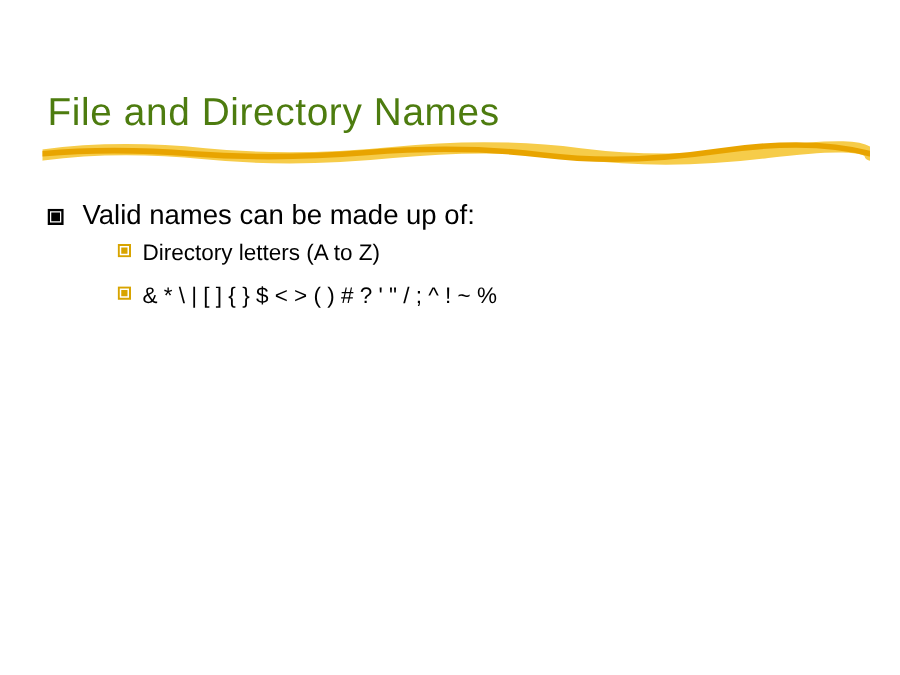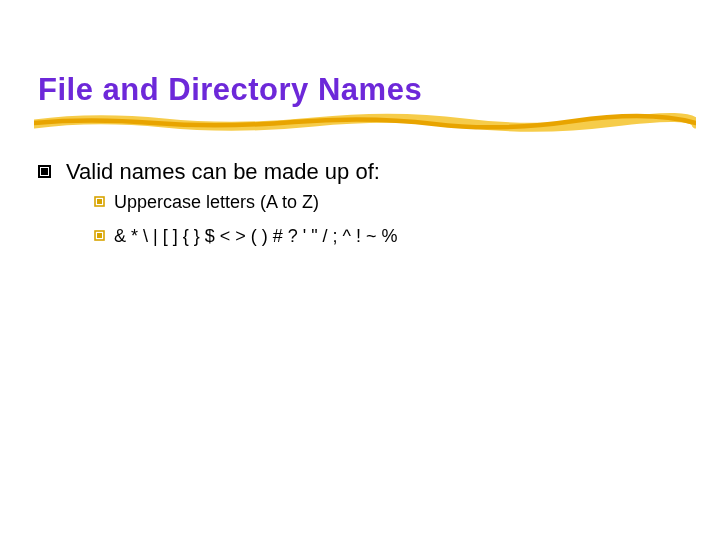--- a/index.html
+++ b/index.html
@@ -16,41 +16,41 @@
     position: relative;
     width: 720px;
     height: 540px;
     box-sizing: border-box;
   }
   .title {
     position: absolute;
     left: 38px;
     top: 72px;
     font-family: "Arial Black", Arial, sans-serif;
-    font-weight: 700;
+    font-weight: 400;
     font-size: 31px;
     letter-spacing: 0.5px;
-    color: #6d28d9;
+    color: #4d7c0f;
   }
   .underline {
     position: absolute;
     left: 34px;
     top: 112px;
     width: 662px;
     height: 22px;
   }
   .content {
     position: absolute;
     left: 38px;
     top: 152px;
     width: 644px;
   }
   .lvl1 {
     display: flex;
-    align-items: flex-start;
+    align-items: flex-end;
     font-size: 22px;
     line-height: 1.25;
     margin-top: 6px;
     margin-bottom: 2px;
   }
   .lvl1 .bullet {
     font-family: "Zapf Dingbats", "Segoe UI Symbol", sans-serif;
     font-size: 18px;
     color: #000;
     width: 28px;
@@ -106,21 +106,21 @@
       <span class="txt">Valid names can be made up of:</span>
     </div>
     <div class="sublist">
       <div class="lvl2">
         <span class="bullet">
           <svg width="11" height="11">
               <rect x="1" y="1" width="9" height="9" fill="none" stroke="#d8a400" stroke-width="1.6"></rect>
               <rect x="3" y="3" width="5" height="5" fill="#d8a400"></rect>
             </svg>
         </span>
-        <span class="txt">Uppercase letters (A to Z)</span>
+        <span class="txt">Directory letters (A to Z)</span>
       </div>
     </div>
 
     <div class="sublist">
       <div class="lvl2">
         <span class="bullet">
           <svg width="11" height="11">
               <rect x="1" y="1" width="9" height="9" fill="none" stroke="#d8a400" stroke-width="1.6"></rect>
               <rect x="3" y="3" width="5" height="5" fill="#d8a400"></rect>
             </svg>

